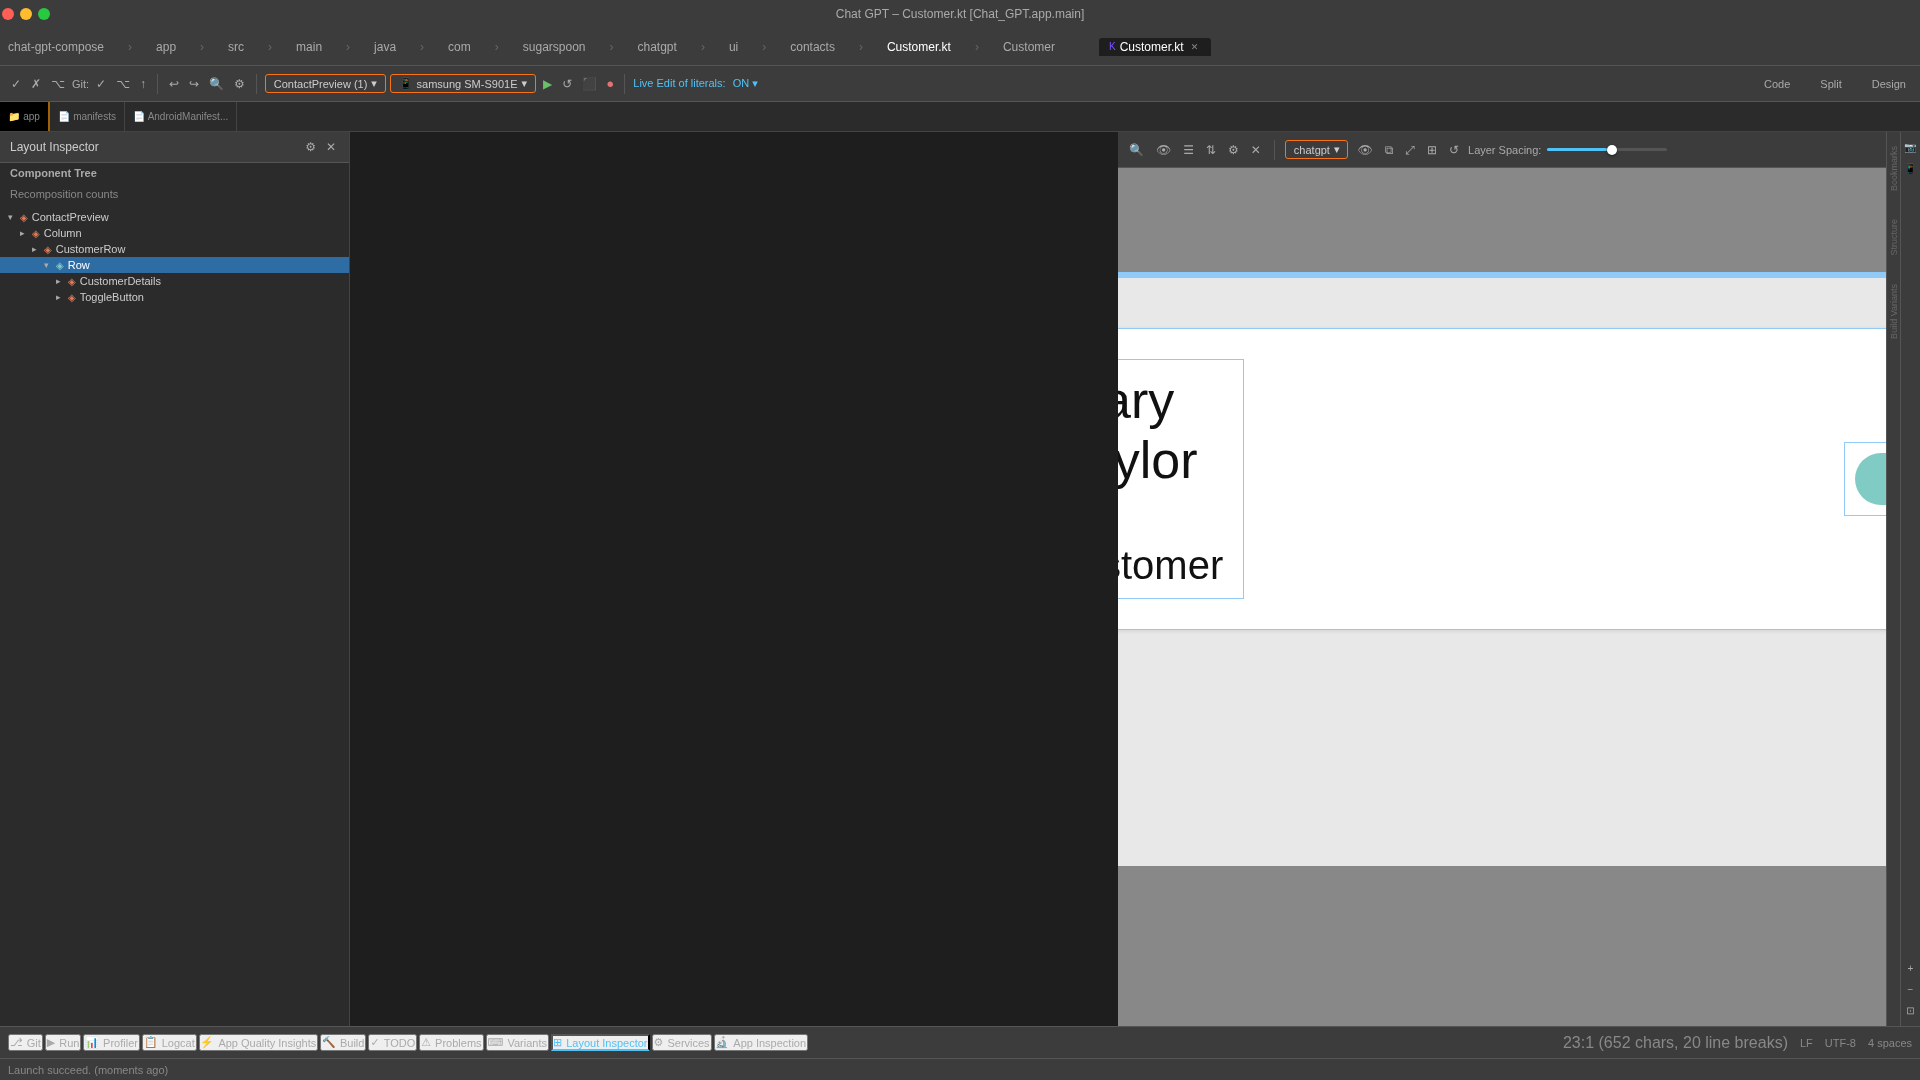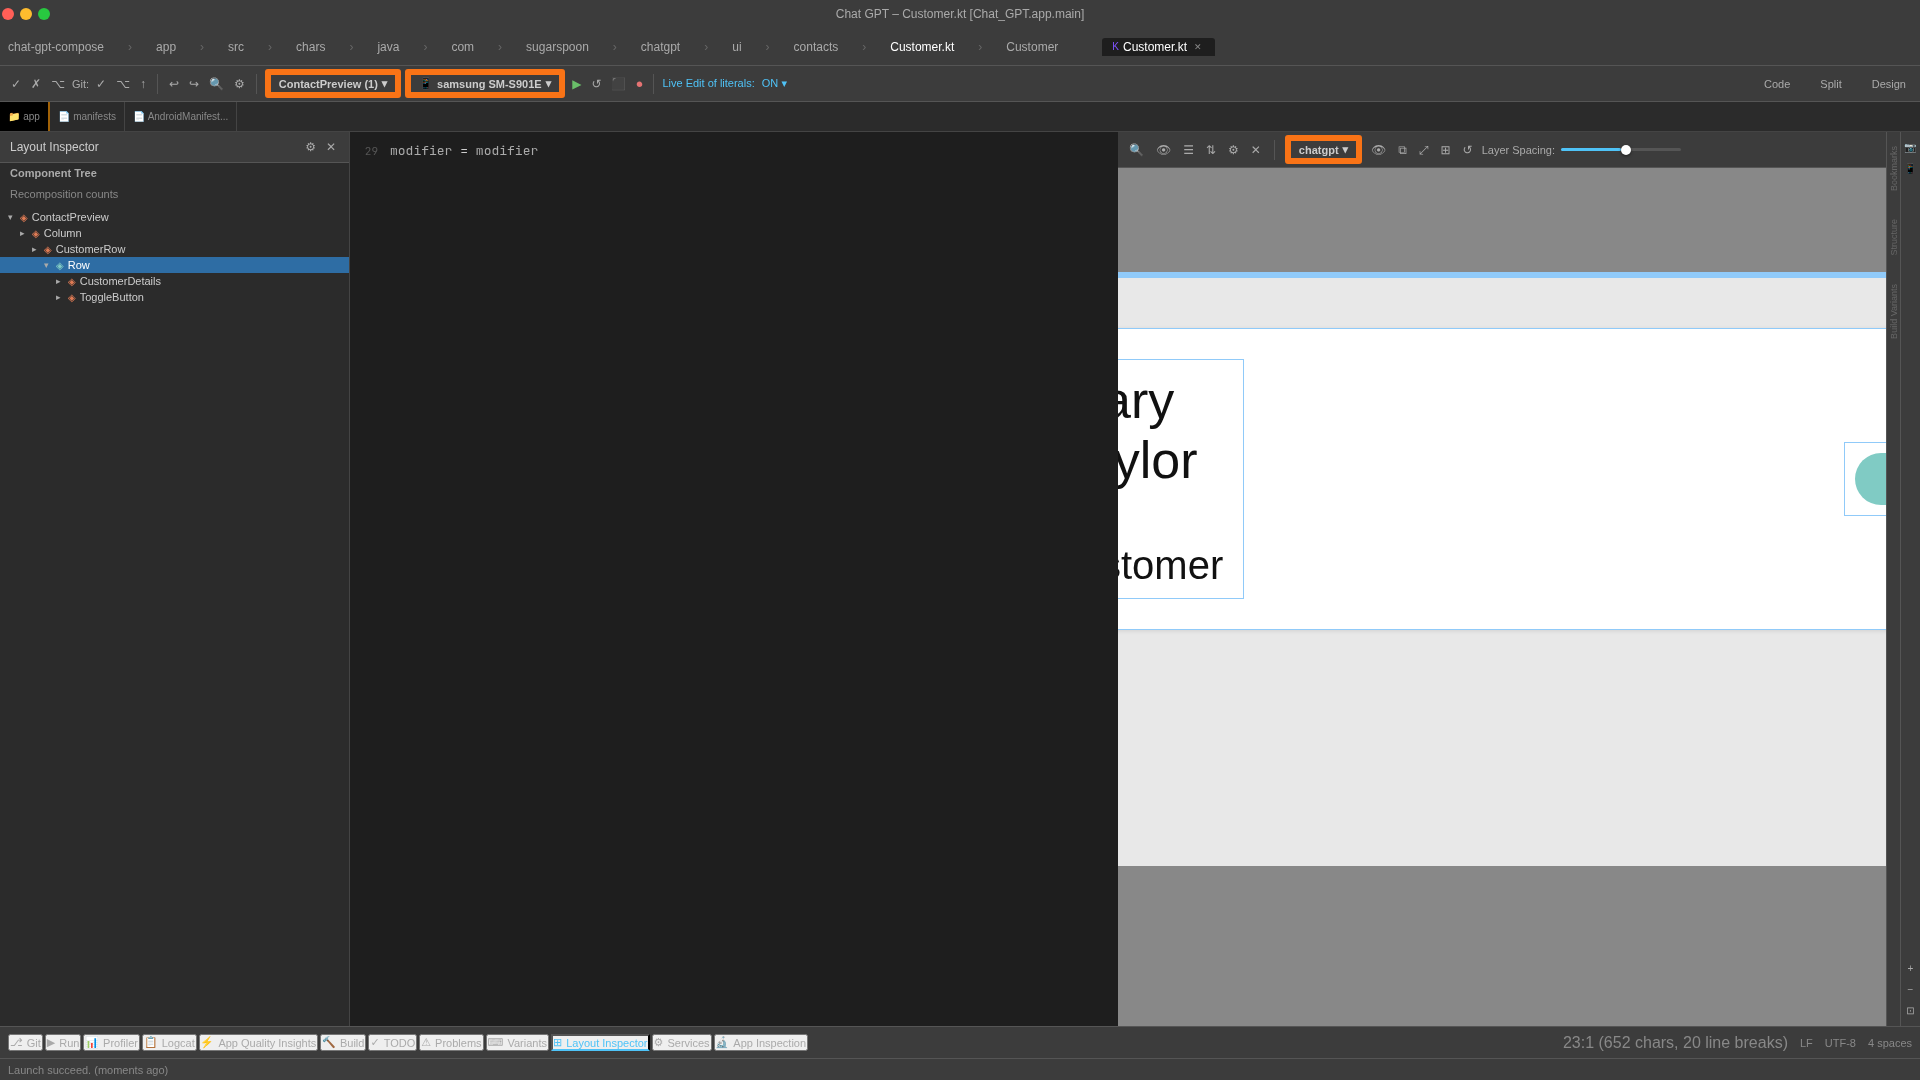--- a/index.html
+++ b/index.html
@@ -196,23 +196,23 @@
 
     
     .code-line {
       display: flex; align-items: center;
       padding: 2px 0; font-family: 'JetBrains Mono', monospace; font-size: 13px;
     }
     .line-num { width: 40px; text-align: right; padding-right: 12px; color: #555; font-size: 11px; }
     .code-text { color: #d4d4d4; }
 
     .dropdown-btn {
-      background: #3c3c3c; border: 6px solid #f97316; color: #ccc;
+      background: #3c3c3c; border: 1px solid #f97316; color: #ccc;
       padding: 2px 8px; border-radius: 3px; cursor: pointer;
-      font-size: 11px; display: flex; align-items: center; gap: 4px; font-weight: bold;
+      font-size: 11px; display: flex; align-items: center; gap: 4px;
     }
   </style>
 </head>
 <body>
 
 <div class="title-bar">
   <div class="traffic-lights">
     <div class="traffic-light tl-red"></div>
     <div class="traffic-light tl-yellow"></div>
     <div class="traffic-light tl-green"></div>
@@ -220,21 +220,21 @@
   <span class="title-bar-title">Chat GPT – Customer.kt [Chat_GPT.app.main]</span>
 </div>
 
 <div class="top-nav">
   <span class="nav-item">chat-gpt-compose</span>
   <span class="nav-separator">›</span>
   <span class="nav-item">app</span>
   <span class="nav-separator">›</span>
   <span class="nav-item">src</span>
   <span class="nav-separator">›</span>
-  <span class="nav-item">chars</span>
+  <span class="nav-item">main</span>
   <span class="nav-separator">›</span>
   <span class="nav-item">java</span>
   <span class="nav-separator">›</span>
   <span class="nav-item">com</span>
   <span class="nav-separator">›</span>
   <span class="nav-item">sugarspoon</span>
   <span class="nav-separator">›</span>
   <span class="nav-item">chatgpt</span>
   <span class="nav-separator">›</span>
   <span class="nav-item">ui</span>
@@ -372,28 +372,20 @@
         <span class="tree-arrow">▸</span>
         <span class="tree-icon tree-icon-orange">◈</span>
         <span>ToggleButton</span>
       </div>
     </div>
   </div>
 
   <div class="code-area" style="width:200px; min-width:200px;">
 
     <div style="background:#1e1e1e; height:100%; padding:8px 0; font-family: monospace; font-size:13px;">
-      <div class="code-line">
-        <span class="line-num">29</span>
-        <span class="code-text">
-          <span style="color:#aaa;">modifier</span>
-          <span style="color:#ccc;"> = </span>
-          <span style="color:#aaa;">modifier</span>
-        </span>
-      </div>
     </div>
   </div>
 
   <div class="preview-panel">
 
     <div class="preview-toolbar">
       <button class="icon-btn">🔍</button>
       <button class="icon-btn">👁</button>
       <button class="icon-btn">☰</button>
       <button class="icon-btn">⇅</button>

